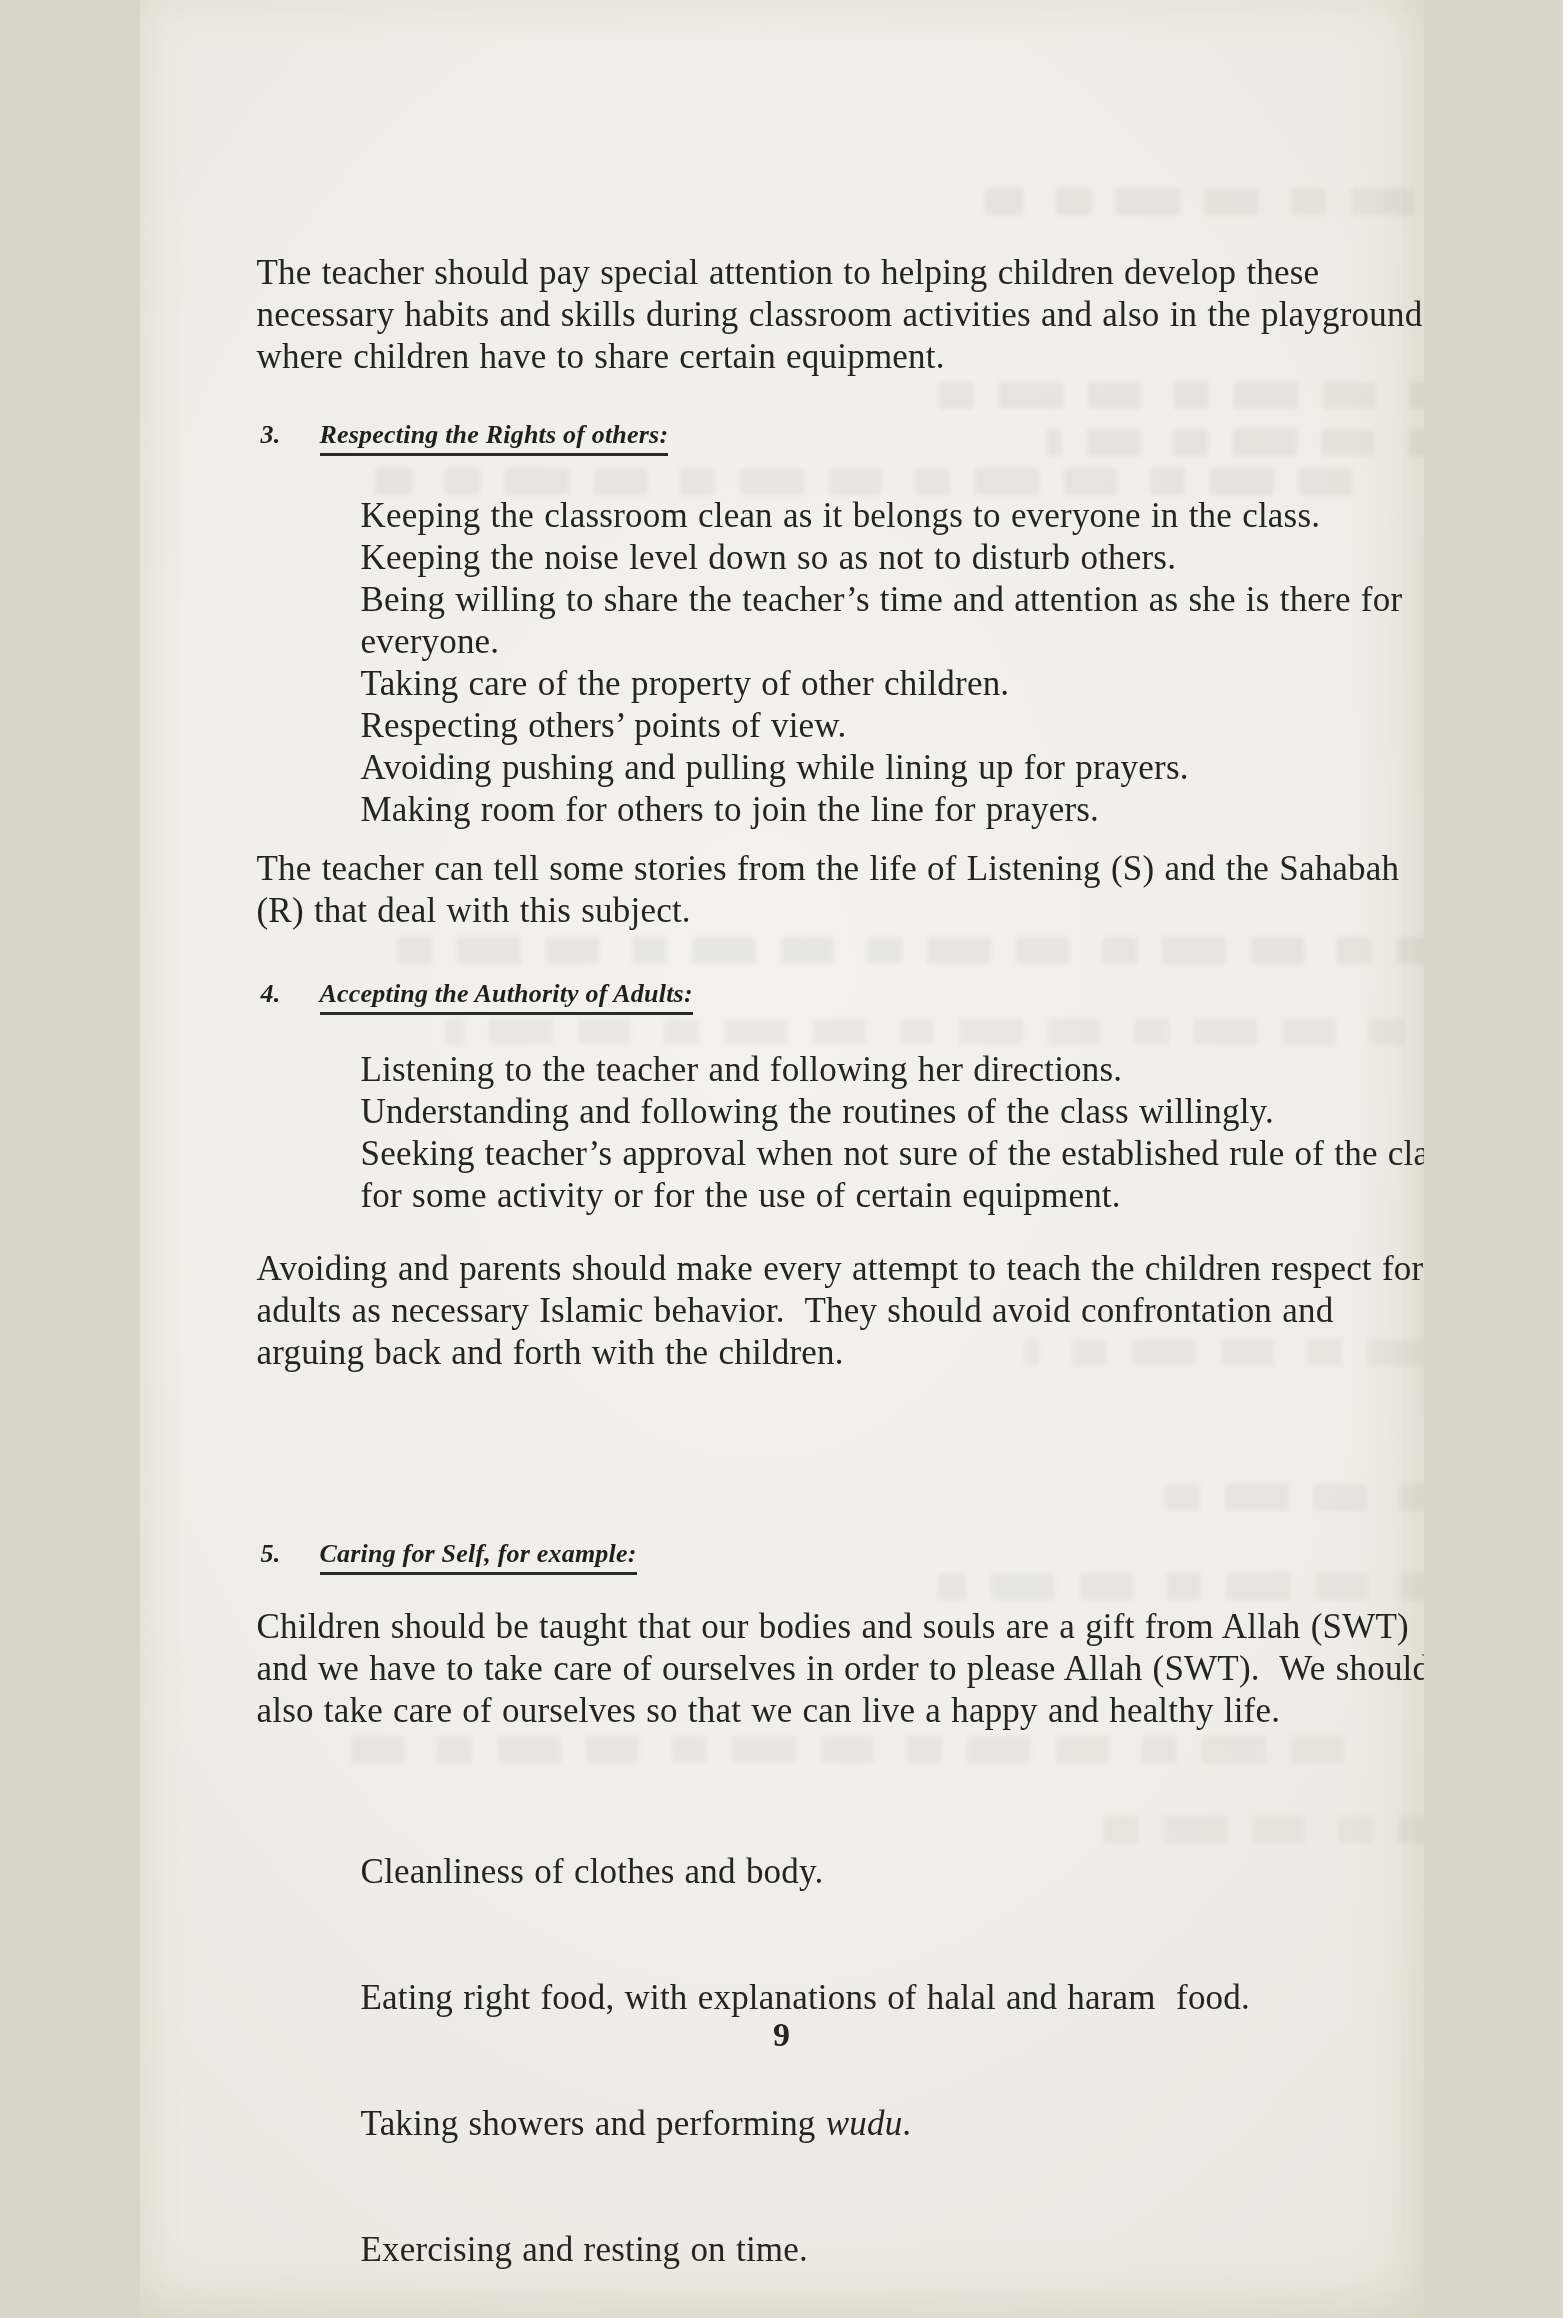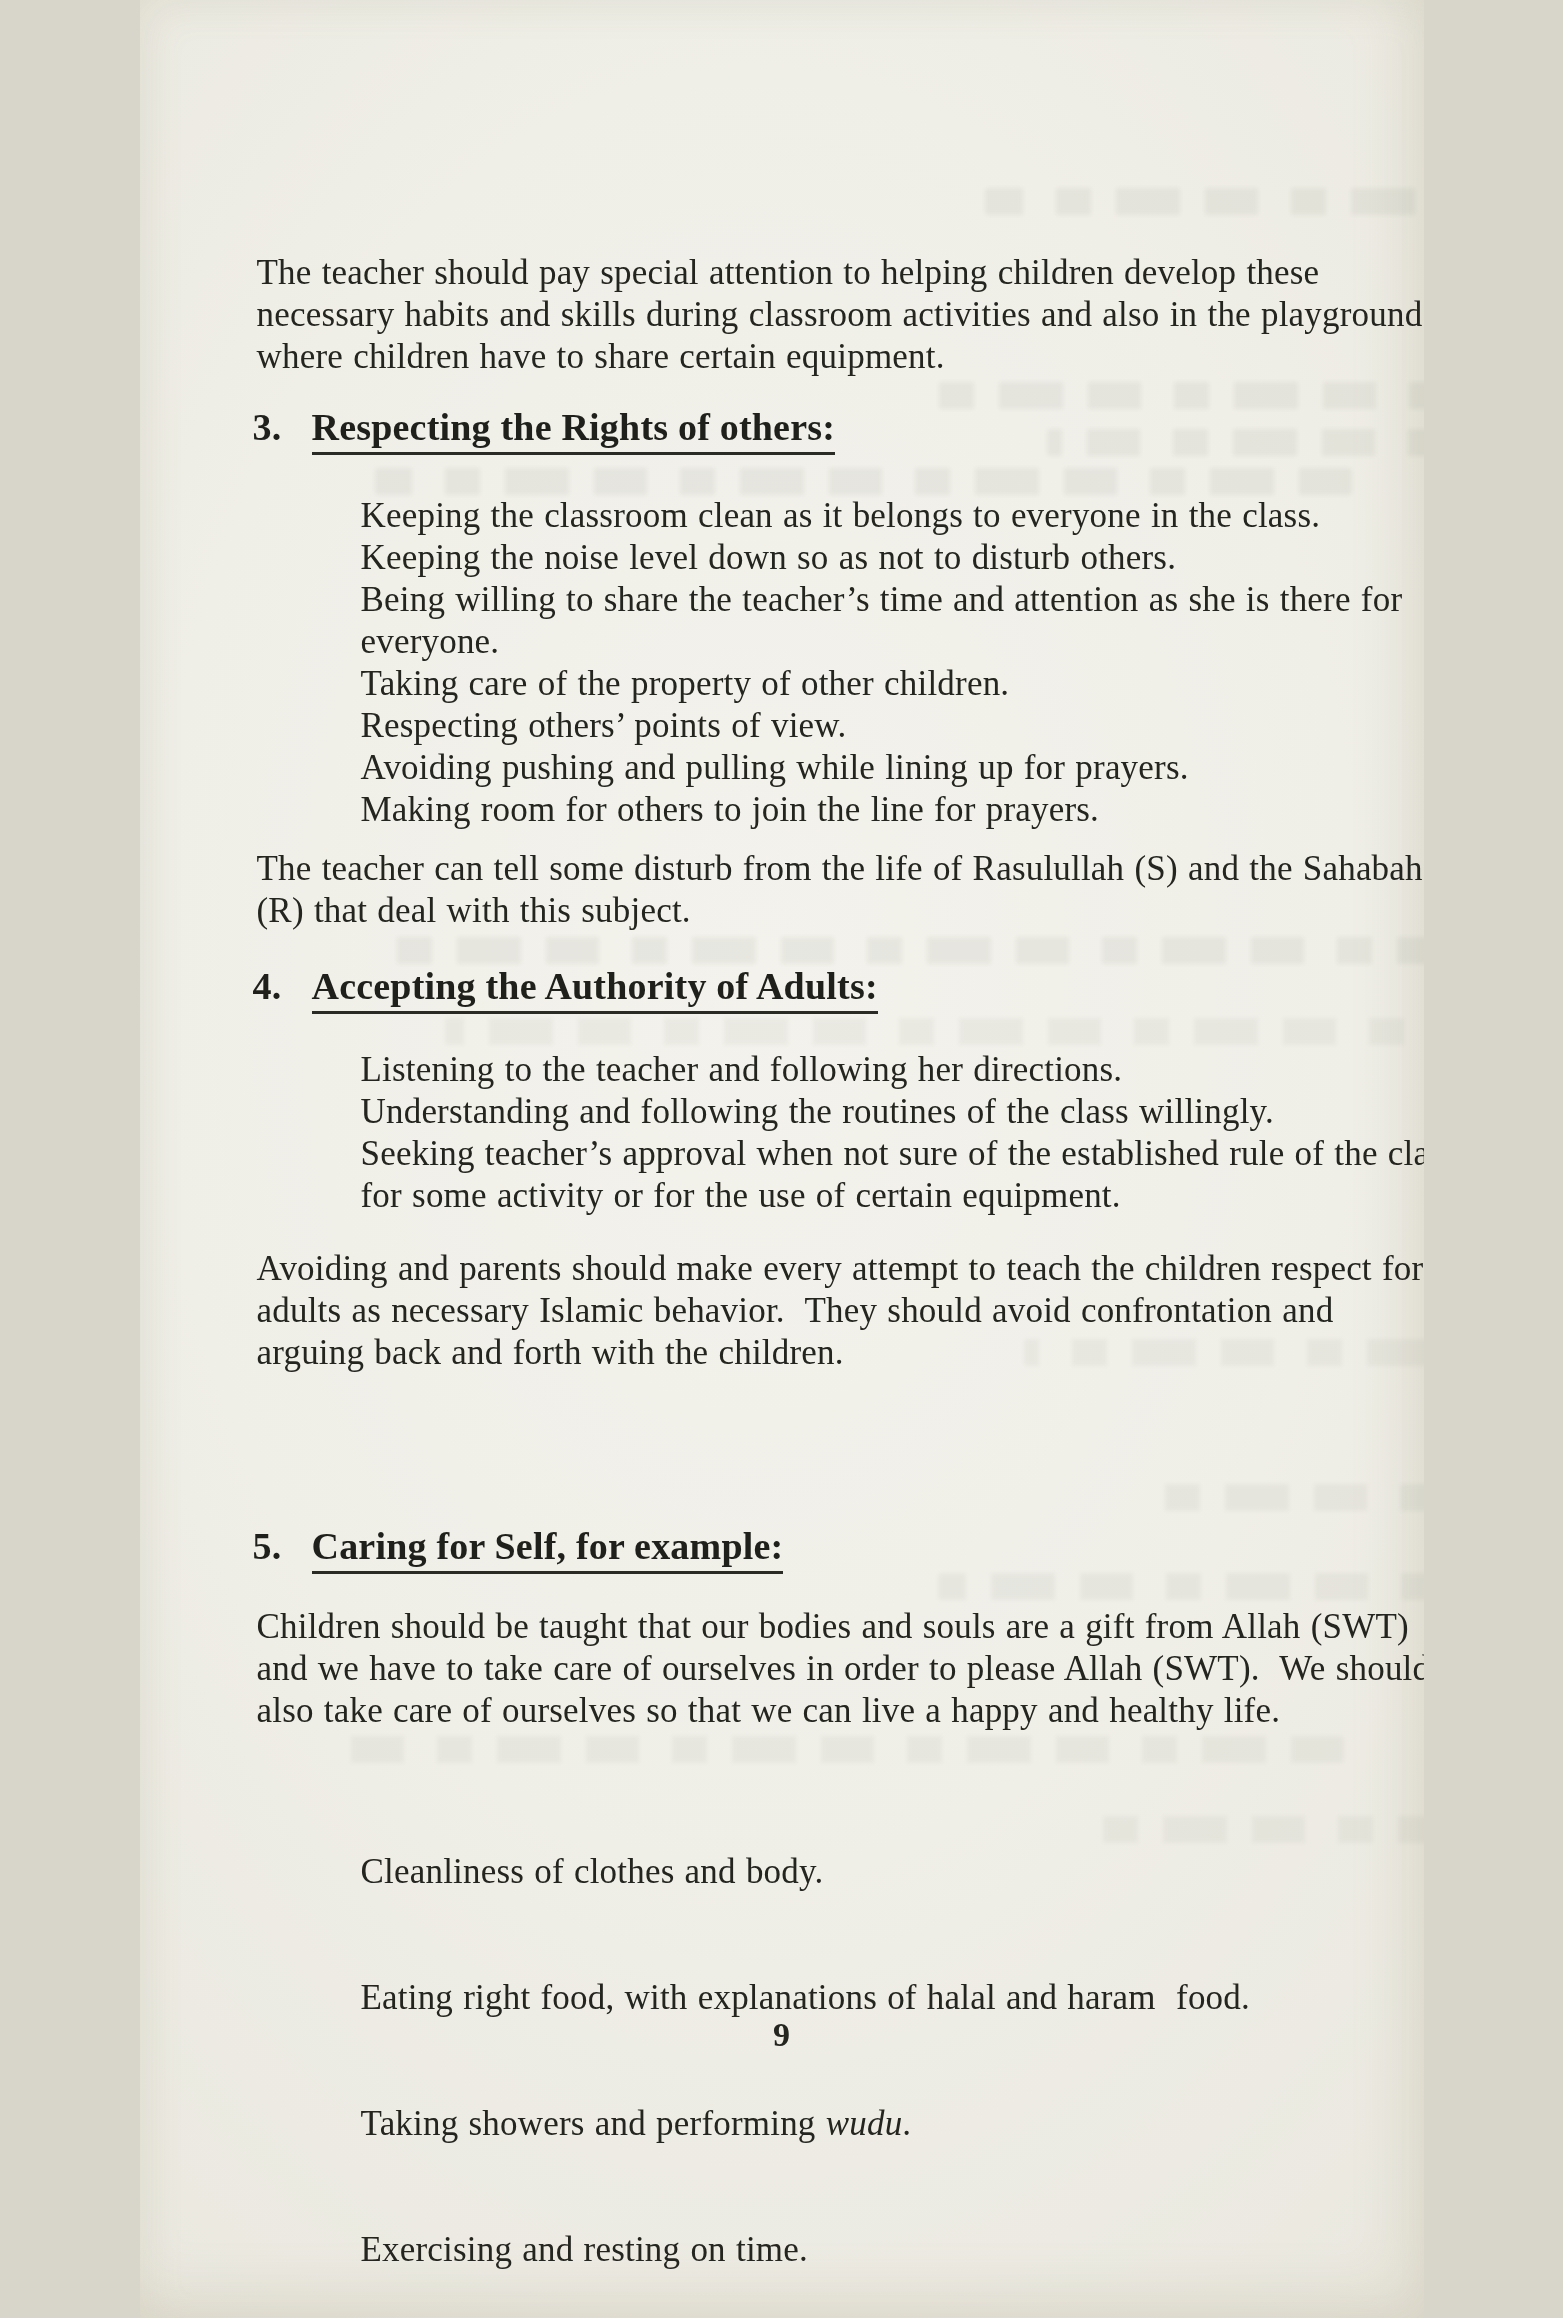--- a/index.html
+++ b/index.html
@@ -24,27 +24,28 @@
     line-height:42px;
     letter-spacing:0.2px;
     word-spacing:1.2px;
     white-space:pre;
     color:#24251f;
   }
   .list{ left:221px; }
   .heading{
     position:absolute;
     left:113px;
-    margin:0;
-    font-size:38px;
+    margin:8px;
+    font-size:26px;
     line-height:44px;
     font-weight:bold;
     letter-spacing:0.2px;
     white-space:pre;
     color:#1f201b;
+    font-style:italic;
   }
   .hnum{ display:inline-block; min-width:59px; }
   .htitle{
     border-bottom:3.9px solid #2a2b25;
     padding-bottom:3.9px;
   }
   .it{ font-style:italic; }
   .pagenum{
     position:absolute;
     top:2016px;
@@ -95,21 +96,21 @@
 
   <p class="para list" style="top:495px">Keeping the classroom clean as it belongs to everyone in the class.
 Keeping the noise level down so as not to disturb others.
 Being willing to share the teacher’s time and attention as she is there for
 everyone.
 Taking care of the property of other children.
 Respecting others’ points of view.
 Avoiding pushing and pulling while lining up for prayers.
 Making room for others to join the line for prayers.</p>
 
-  <p class="para" style="top:848px">The teacher can tell some disturb from the life of Rasulullah (S) and the Sahabah
+  <p class="para" style="top:848px">The teacher can tell some stories from the life of Listening (S) and the Sahabah
 (R) that deal with this subject.</p>
 
   <h3 class="heading" style="top:964px"><span class="hnum">4.</span><span class="htitle">Accepting the Authority of Adults:</span></h3>
 
   <p class="para list" style="top:1049px">Listening to the teacher and following her directions.
 Understanding and following the routines of the class willingly.
 Seeking teacher’s approval when not sure of the established rule of the class
 for some activity or for the use of certain equipment.</p>
 
   <p class="para" style="top:1248px">Avoiding and parents should make every attempt to teach the children respect for

